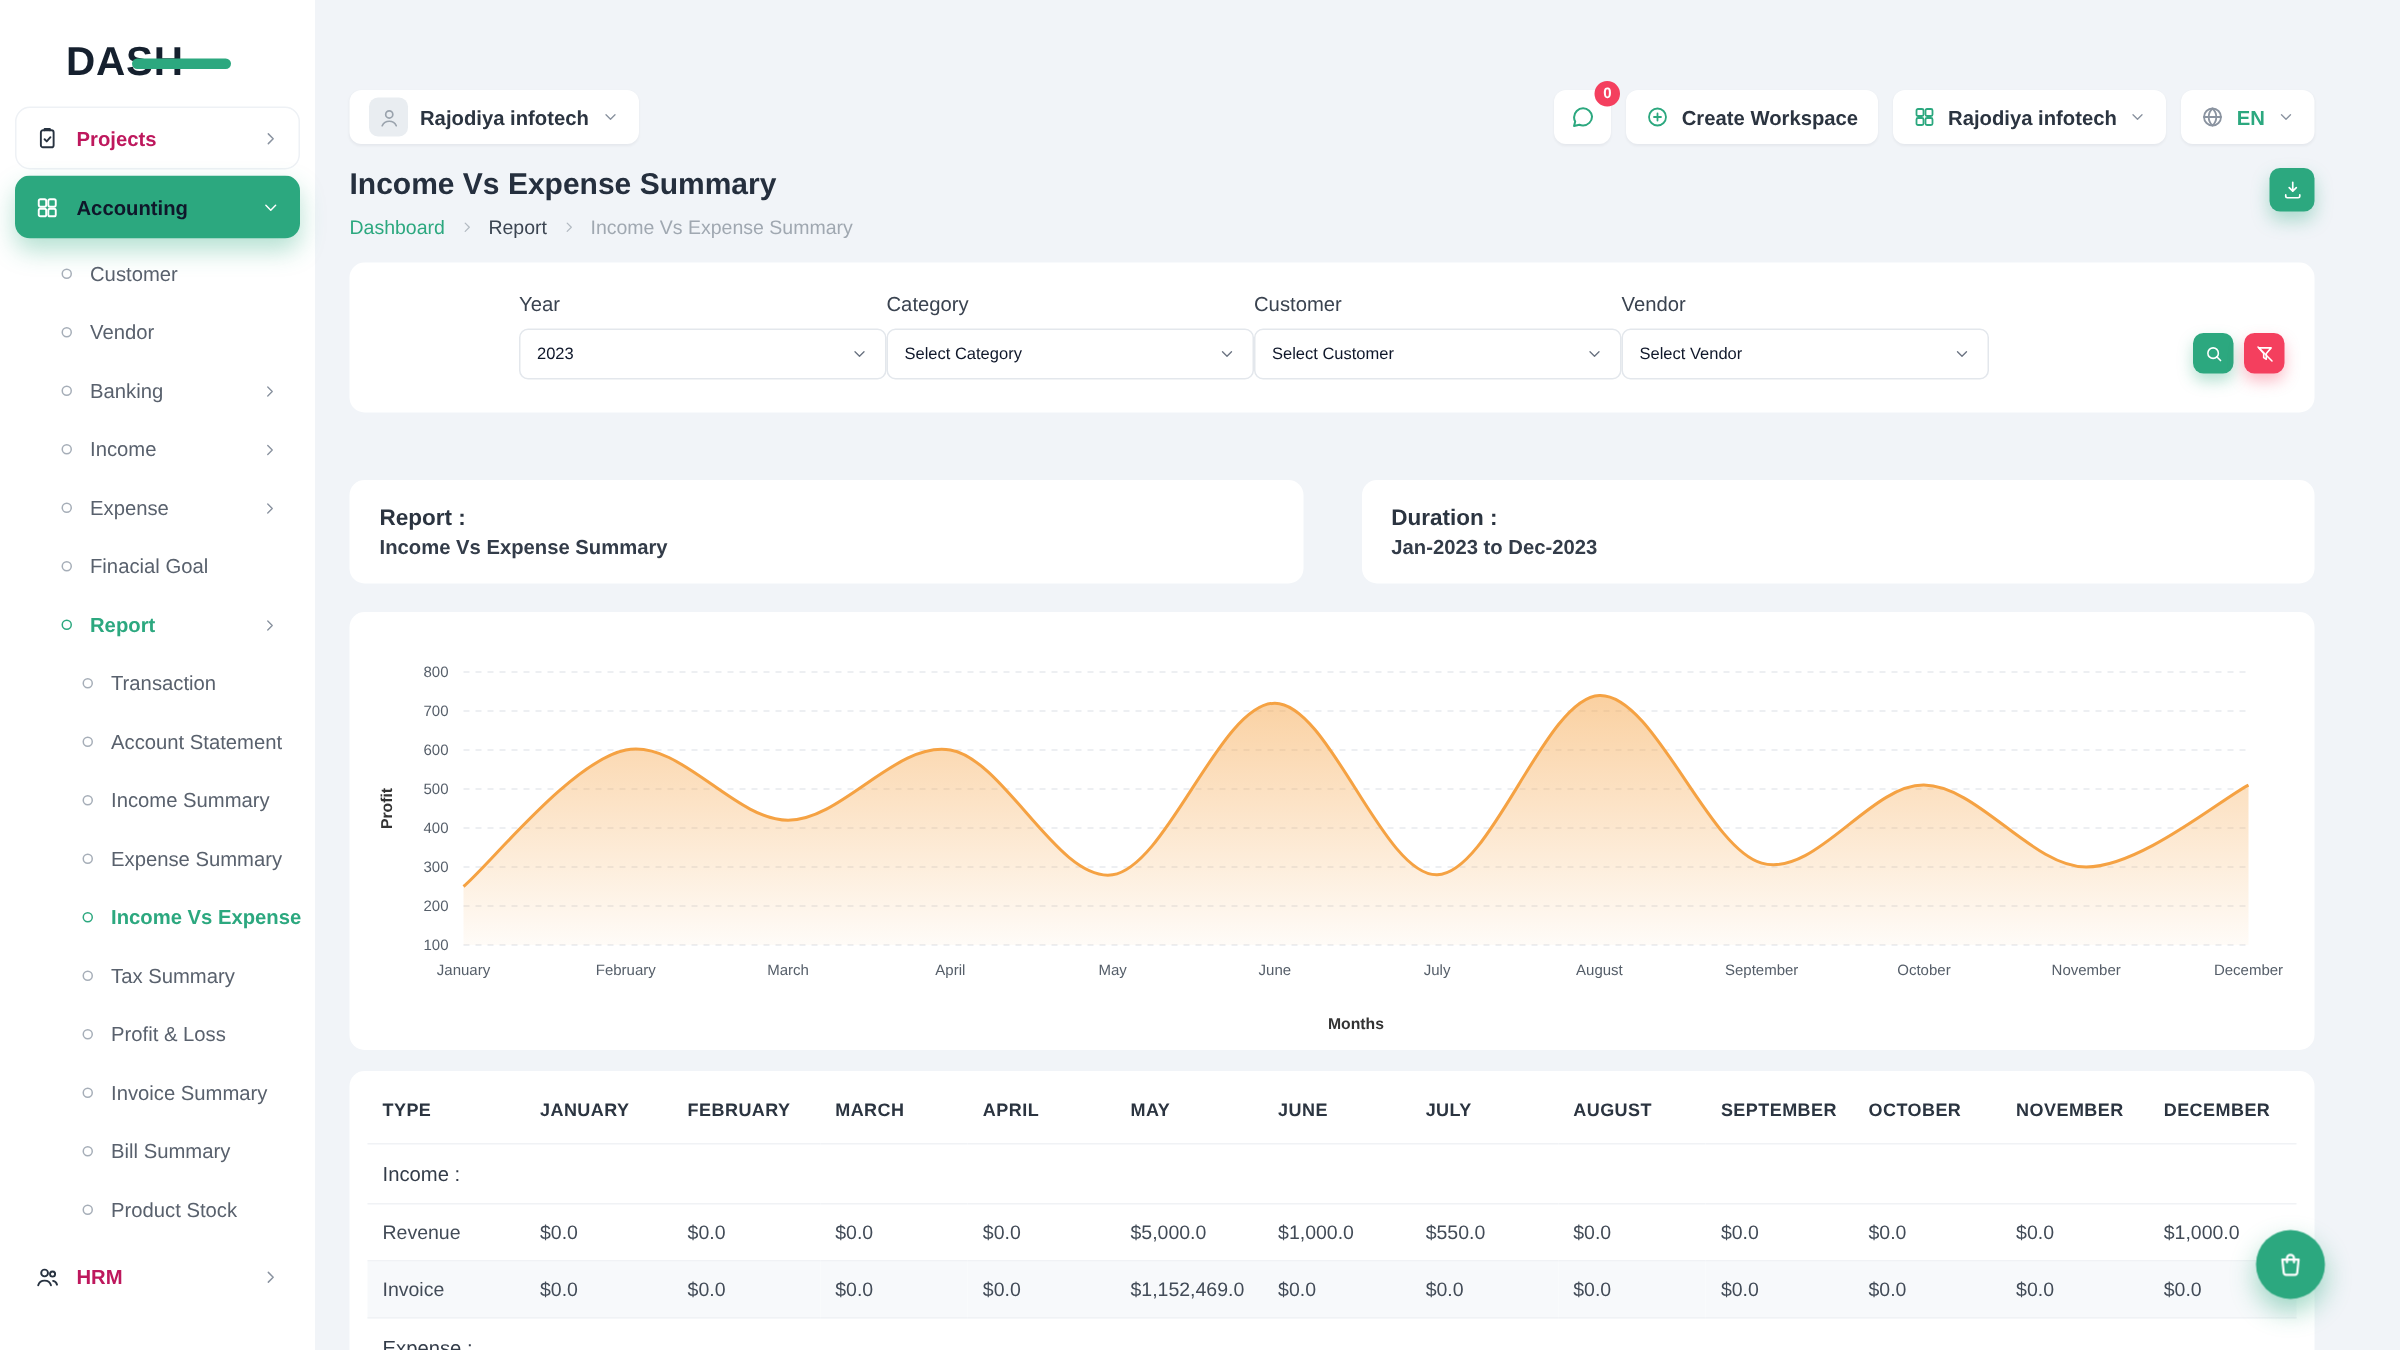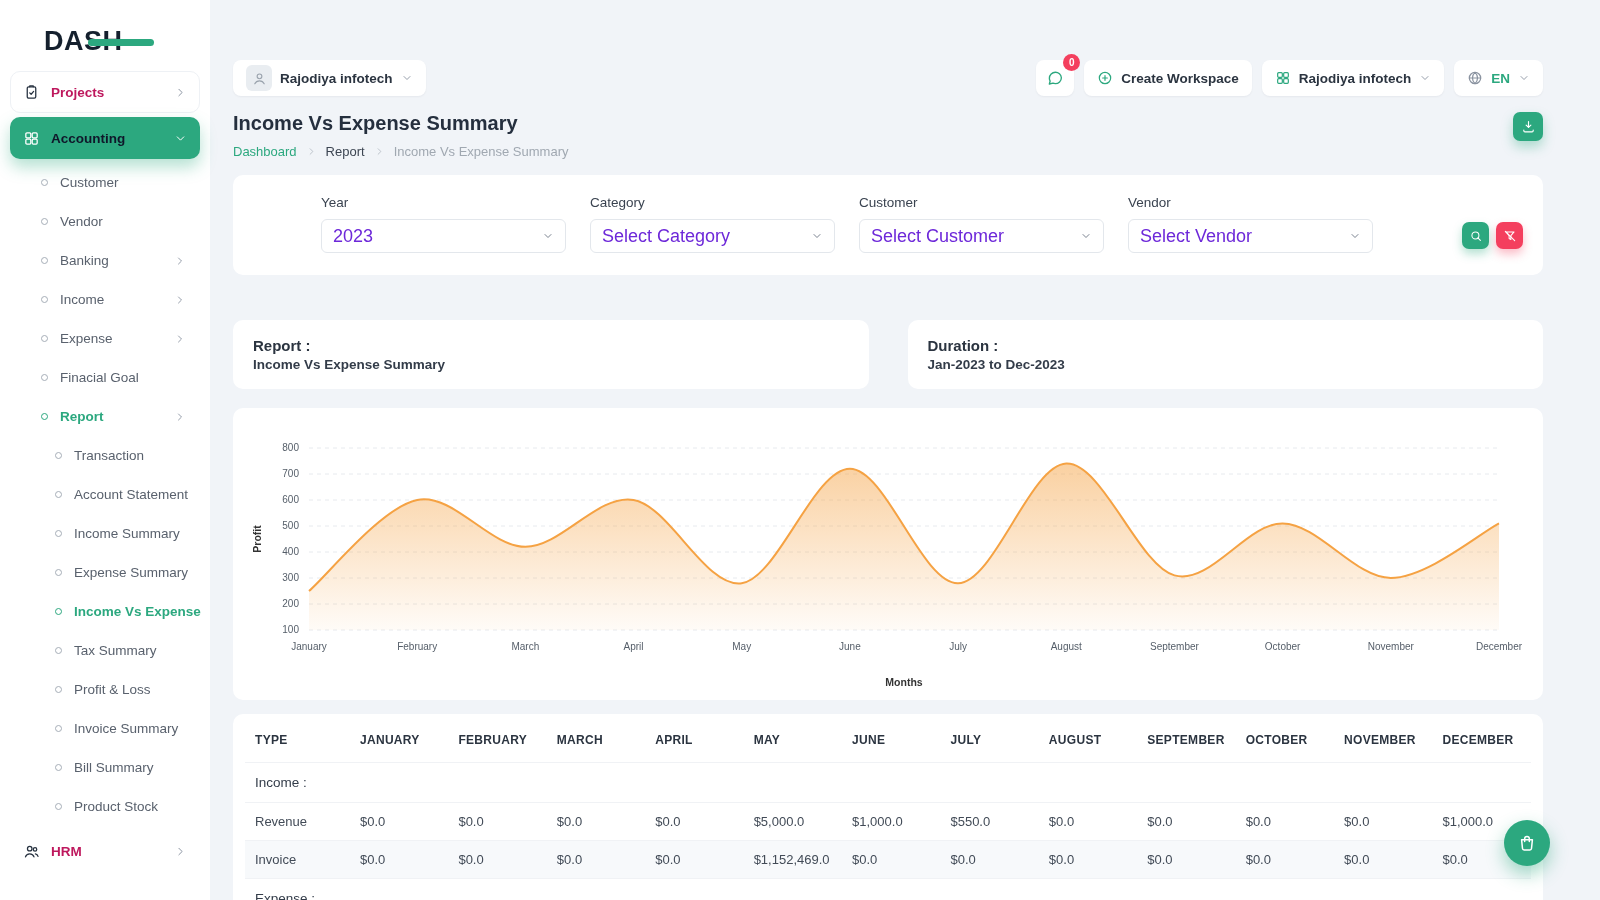--- a/index.html
+++ b/index.html
@@ -53,25 +53,25 @@
   .bc-link{color:var(--accent);cursor:pointer;}
   .bc-mid{color:#3c4552;cursor:pointer;}
   .bc-current{color:#a0a8b1;}
   .bc-sep{width:11px;height:11px;color:#b3bac2;}
   .dl-btn{width:30px;height:29px;border:none;border-radius:7px;background:var(--accent);color:#fff;display:flex;align-items:center;
           justify-content:center;cursor:pointer;box-shadow:0 6px 12px rgba(44,168,127,.35);}
   .dl-btn .icon{width:15px;height:15px;}
 
   
   .filter-card{display:flex;align-items:flex-end;background:#fff;border-radius:10px;margin-top:16px;padding:20px 20px 22px;}
-  .filters{display:flex;gap:24px;margin-left:68px;}
+  .filters{display:flex;margin-left:93px;}
   .field{width:245px;}
   .field label{display:block;font-size:13.5px;color:#3a4350;margin-bottom:9px;}
   .select{height:34px;border:1px solid #e3e7ec;border-radius:6px;display:flex;align-items:center;justify-content:space-between;
-          padding:0 11px;font-size:18px;color:#6d28d9;background:#fff;cursor:pointer;}
+          padding:0 11px;font-size:11px;color:#0f172a;background:#fff;cursor:pointer;}
   .select .chev{width:12px;height:12px;color:#6b7482;}
   .filter-actions{display:flex;gap:7px;margin-left:auto;margin-bottom:4px;}
   .btn-sq{width:27px;height:27px;border:none;border-radius:7px;display:flex;align-items:center;justify-content:center;color:#fff;cursor:pointer;}
   .btn-search{background:var(--accent);box-shadow:0 5px 10px rgba(44,168,127,.35);}
   .btn-reset{background:var(--danger);box-shadow:0 5px 10px rgba(244,63,94,.35);}
   .btn-sq .icon{width:14px;height:14px;}
 
   
   .info-row{display:flex;gap:39px;margin-top:45px;justify-content:space-between;}
   .info-card{flex:1;background:#fff;border-radius:10px;padding:17px 20px;}

